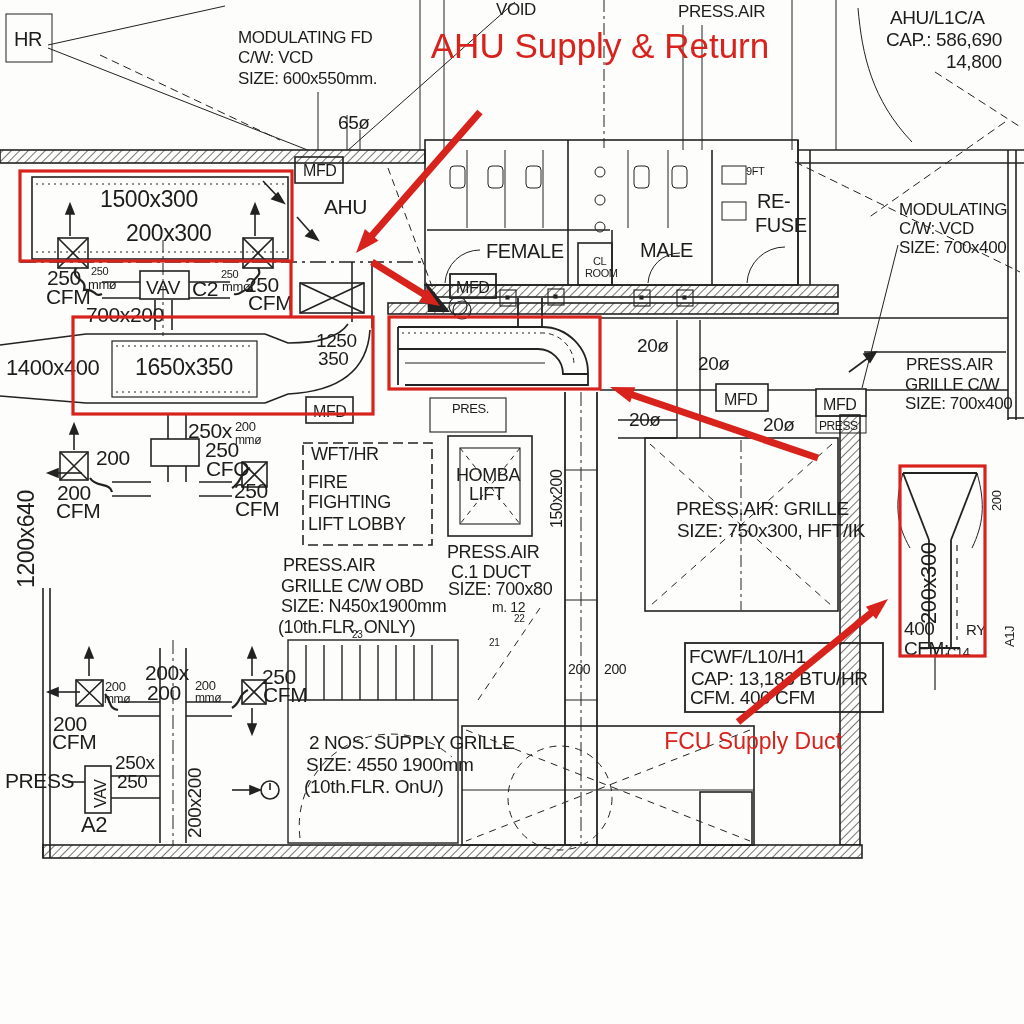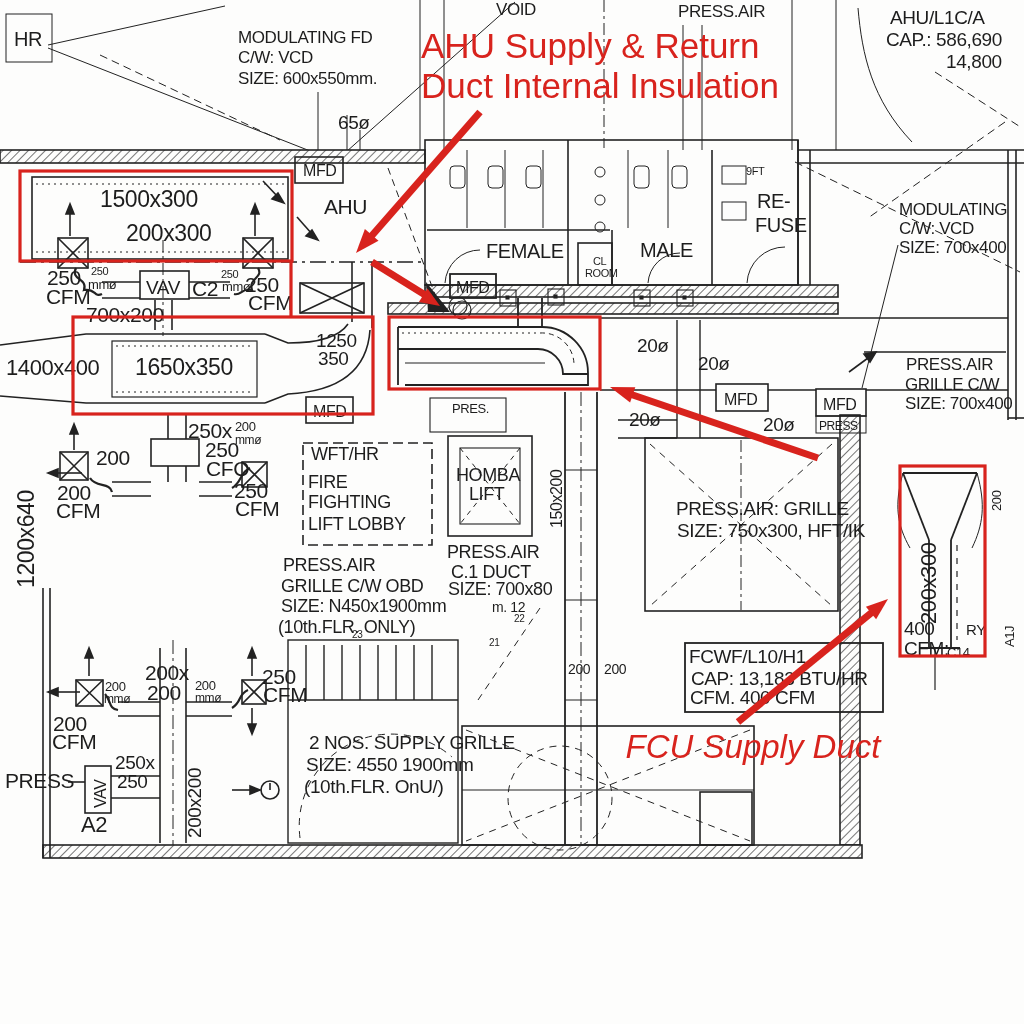--- a/index.html
+++ b/index.html
@@ -1,22 +1,22 @@
 <!DOCTYPE html>
 <html style="--red: #d8231d;"><head>
 <meta charset="utf-8">
 <style>
   html,body{margin:0;padding:0;background:#ffffff;}
   #page{position:relative;width:1024px;height:1024px;background:#fdfdfc;overflow:hidden;
         font-family:"Liberation Sans",sans-serif;}
   svg text{font-family:"Liberation Sans",sans-serif;fill:#1d1d1d;letter-spacing:-0.4px;}
-  .note{position:absolute;color:var(--red,#d8231d);text-align:left;white-space:nowrap;
+  .note{position:absolute;color:var(--red,#d8231d);text-align:right;white-space:nowrap;
         line-height:1.13;transform:translateX(-50%);}
   #ahu-note{left:600px;top:26px;font-size:35px;}
-  #fcu-note{left:753px;top:728px;font-size:33px;font-style:italic;}
+  #fcu-note{left:753px;top:728px;font-size:23px;}
 </style>
 </head>
 <body>
 
 <div id="page">
 
 <svg id="plan" width="1024" height="1024" viewBox="0 0 1024 1024">
   <defs>
     <pattern id="hx" patternUnits="userSpaceOnUse" width="6" height="6" patternTransform="rotate(45)">
       <rect width="6" height="6" fill="#fdfdfc"></rect>
@@ -445,19 +445,18 @@
       <polygon points="610,387 635.3,387.2 630.1,402.4" fill="#d8231d" stroke="none"></polygon>
       <line x1="738" y1="722" x2="876" y2="609"></line>
       <polygon points="888,599 876.1,619.2 865.9,606.8" fill="#d8231d" stroke="none"></polygon>
     </g>
   </g>
 </svg>
 
 
 <div class="note" id="ahu-note">
   <div>AHU Supply &amp; Return</div>
-  <div>Duct Internal Insulation</div>
 </div>
 <div class="note" id="fcu-note">
   <div>FCU Supply Duct</div>
 </div>
 
 </div>
 
 </body></html>

